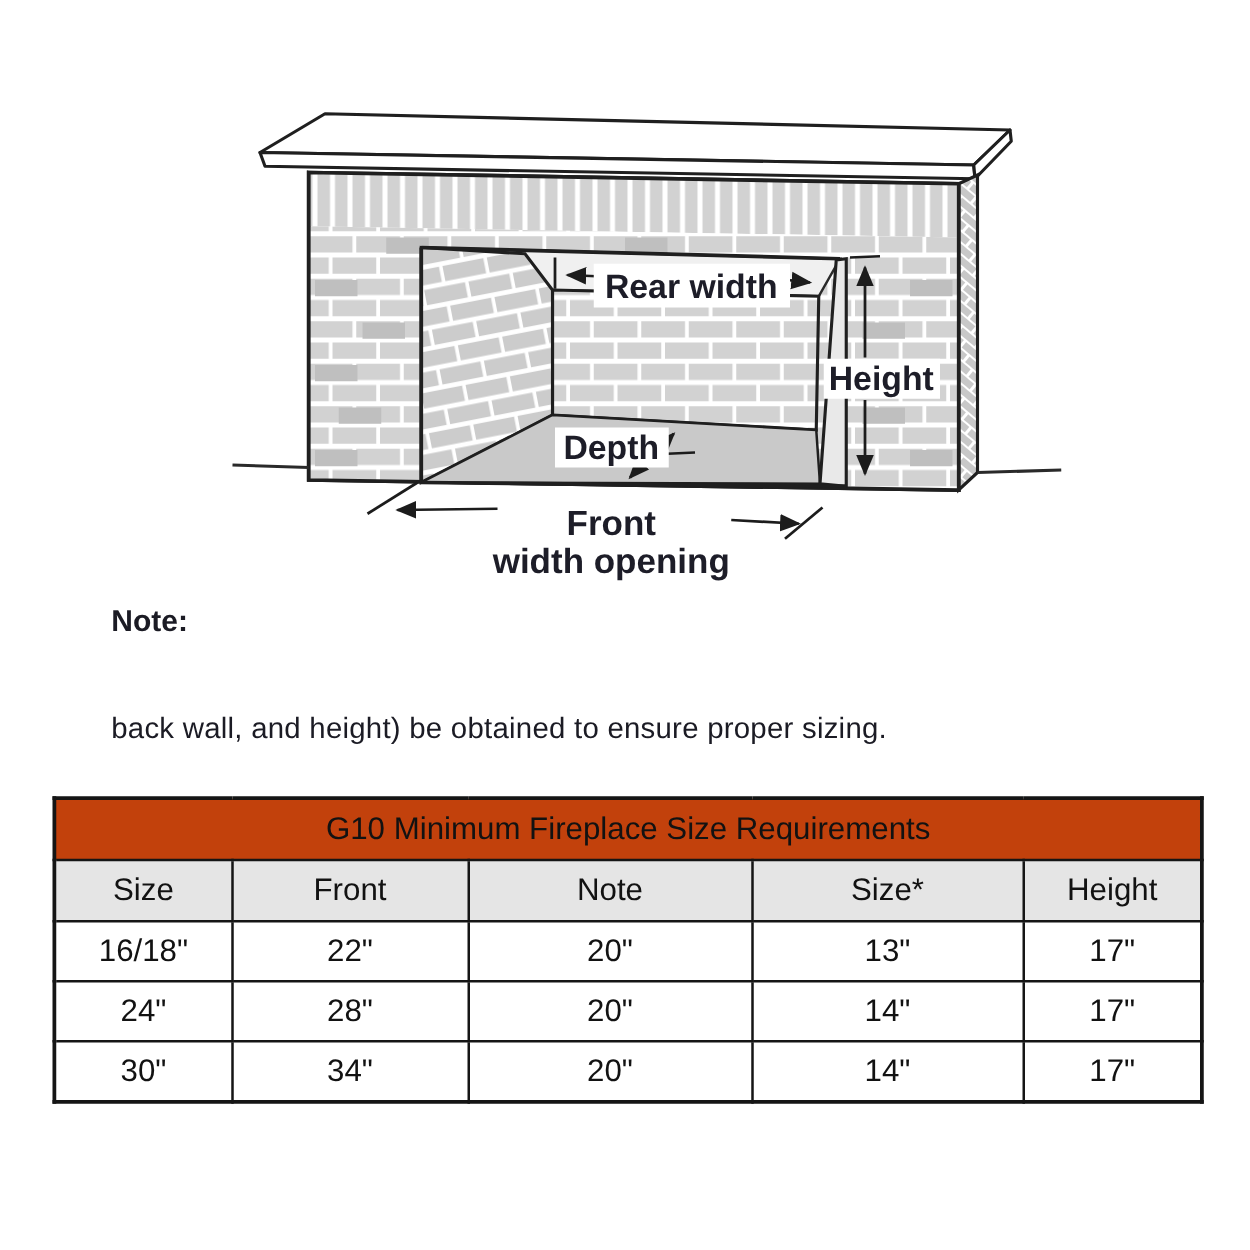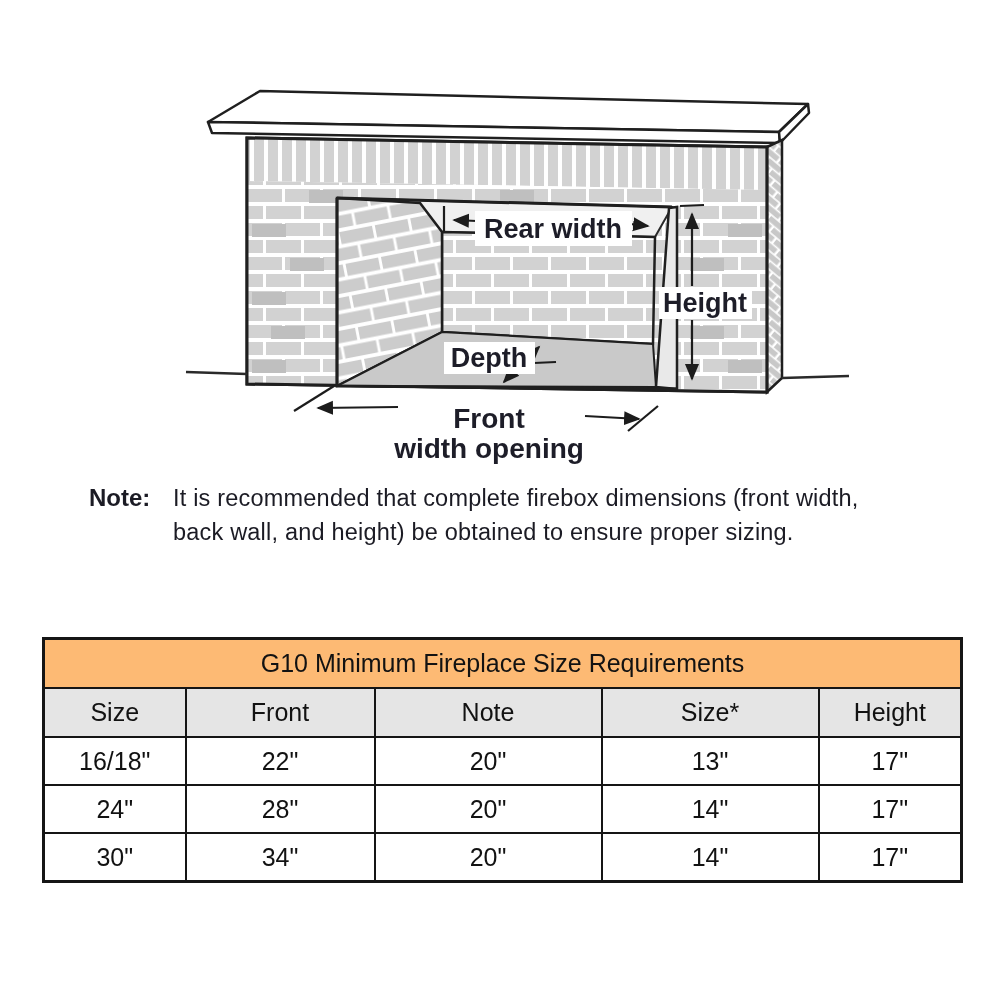--- a/index.html
+++ b/index.html
@@ -9,40 +9,40 @@
   }
   
   .diagram-svg{position:absolute;left:0;top:0;}
   .diagram-svg text{
     font-family:"Liberation Sans",sans-serif;
     font-weight:700;fill:#1d1d28;
   }
   
   .note{
     position:absolute;left:89px;top:481px;width:830px;
-    display:flex;align-items:flex-start;
+    display:flex;align-items:flex-start;flex-direction:column;
   }
   .note-label{
     font-weight:700;font-size:24px;line-height:34px;width:84px;flex:0 0 84px;
     color:#1b1b24;
   }
   .note-text{
     font-size:23.5px;line-height:34px;color:#1b1b24;letter-spacing:0.2px;
   }
   
   .spec-table-wrap{position:absolute;left:42px;top:637px;}
   table.spec{
     border-collapse:collapse;table-layout:fixed;width:918px;
     border:3px solid #151515;background:#ffffff;
   }
   table.spec td{
     border:2px solid #151515;text-align:center;vertical-align:middle;
     font-size:25px;color:#121212;padding:0;height:46px;
   }
-  tr.title-row td{background:#fdba74;height:47px;}
+  tr.title-row td{background:#c2410c;height:47px;}
   tr.header-row td{background:#e5e5e5;height:47px;}
   col.c-size{width:142px;}col.c-front{width:189px;}col.c-rear{width:227px;}
   col.c-depth{width:217px;}col.c-height{width:143px;}
 </style>
 </head>
 <body>
 
 <div class="page">
 
   <svg class="diagram-svg" width="1000" height="475" viewBox="0 0 1000 475">
@@ -149,21 +149,20 @@
       <line x1="585" y1="416" x2="639" y2="419" marker-end="url(#arw)"></line>
       <line x1="628" y1="431" x2="658" y2="406"></line>
     </g>
     <text x="489" y="428" font-size="28" text-anchor="middle">Front</text>
     <text x="489" y="458" font-size="28" text-anchor="middle">width opening</text>
   </svg>
 
   <div class="note">
     <div class="note-label">Note:</div>
     <div class="note-text">
-      <div>It is recommended that complete firebox dimensions (front width,</div>
       <div>back wall, and height) be obtained to ensure proper sizing.</div>
     </div>
   </div>
 
   <div class="spec-table-wrap">
     <table class="spec">
       <colgroup>
         <col class="c-size">
           <col class="c-front">
           <col class="c-rear">

